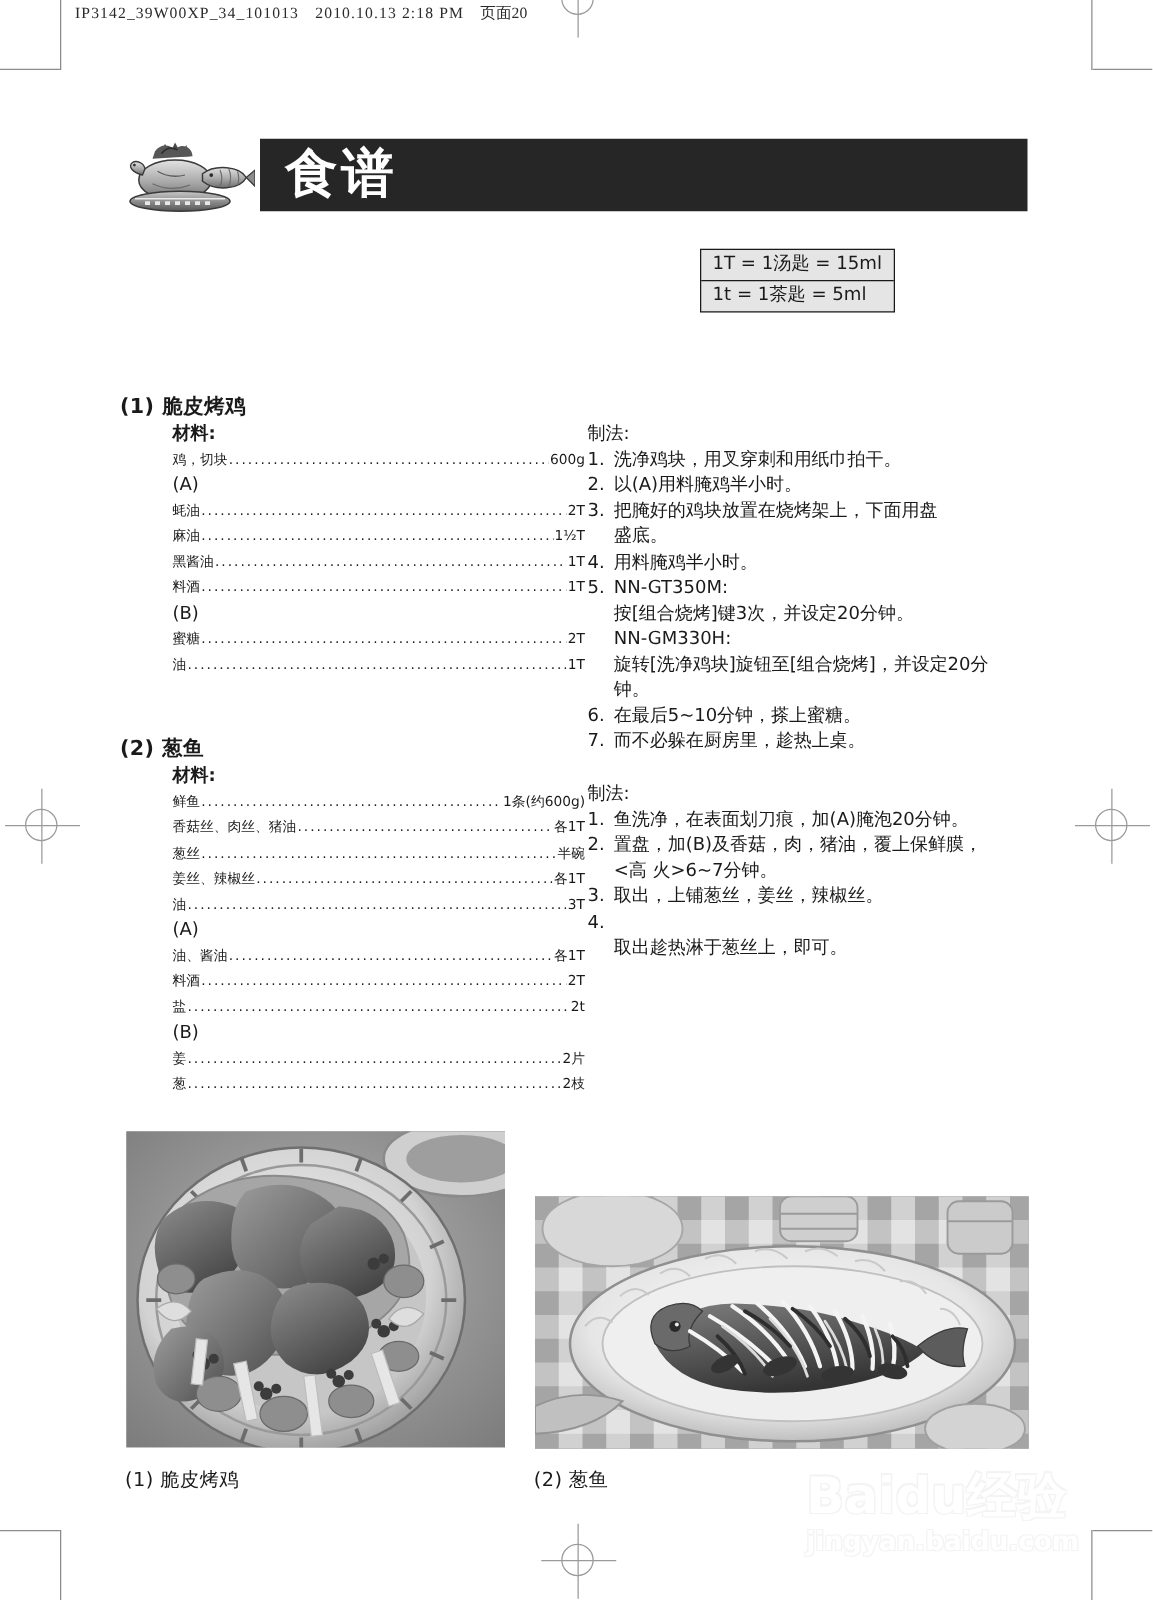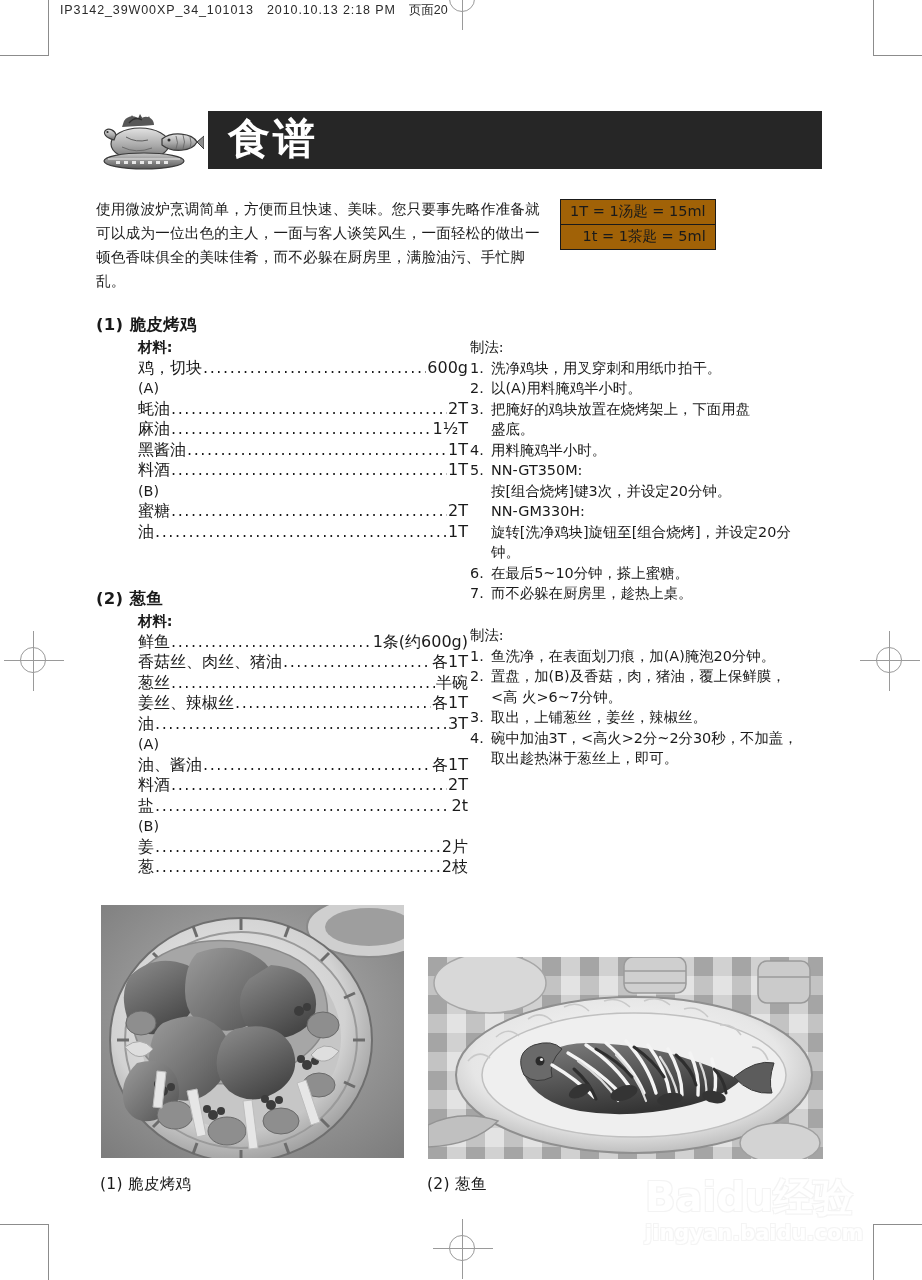--- a/index.html
+++ b/index.html
@@ -49,21 +49,21 @@
     height: 1px;
     width: 60px;
     margin-top: -0.5px;
   }
 
   
   .file-header {
     position: absolute;
     left: 60px;
     top: 2px;
-    font-family: Liberation Sans, sans-serif;
+    font-family: Liberation Serif, serif;
     font-size: 12.5px;
     letter-spacing: 0.9px;
     color: #2a2a2a;
     white-space: nowrap;
   }
   .file-header .seg { margin-right: 13px; }
   .file-header .pg { letter-spacing: 0px; }
 
   
   .page {
@@ -120,31 +120,30 @@
     line-height: 24px;
     letter-spacing: 0.2px;
   }
 
   
   .conv-table {
     position: absolute;
     left: 560px;
     top: 168px;
     border: 1.5px solid #1a1a1a;
-    background: #a16207;
+    background: #e5e5e5;
   }
   .conv-row {
     padding: 2px 9px 3px 9px;
     font-size: 14.5px;
     line-height: 19px;
     white-space: nowrap;
   }
   .conv-row + .conv-row {
     border-top: 1.5px solid #1a1a1a;
-    text-align: right;
   }
 
   
   .recipe { position: absolute; }
   .recipe-title {
     font-size: 16.5px;
     font-weight: bold;
     margin: 0 0 1px 0;
     letter-spacing: 0.3px;
   }
@@ -168,21 +167,21 @@
     font-weight: bold;
     line-height: 20.5px;
   }
   .grp-label {
     font-size: 14.4px;
     line-height: 20.5px;
   }
   .ing-line {
     display: flex;
     align-items: center;
-    font-size: 16px;
+    font-size: 11px;
     line-height: 20.5px;
     white-space: nowrap;
   }
   .ing-name { flex: 0 0 auto; }
   .ing-dots {
     flex: 1 1 auto;
     overflow: hidden;
     white-space: nowrap;
     margin: 0 1px;
     letter-spacing: 1.6px;
@@ -328,21 +327,20 @@
             <rect x="60" y="52" width="4" height="3"></rect>
           <rect x="68" y="52" width="4" height="3"></rect>
         </g>
       </svg>
     </div>
     <div class="title-bar">
       <div class="title-text">食谱</div>
     </div>
   </div>
 
-  <div class="intro">使用微波炉烹调简单，方便而且快速、美味。您只要事先略作准备就可以成为一位出色的主人，一面与客人谈笑风生，一面轻松的做出一顿色香味俱全的美味佳肴，而不必躲在厨房里，满脸油污、手忙脚乱。</div>
 
   <div class="conv-table">
     <div class="conv-row">1T = 1汤匙 = 15ml</div>
     <div class="conv-row">1t = 1茶匙 = 5ml</div>
   </div>
 
   <div class="recipe" style="left:96px; top:283px; width:746px;">
     <div class="recipe-title">(1) 脆皮烤鸡</div>
     <div class="recipe-cols" style="height:230px;">
 
@@ -515,21 +513,21 @@
             <span>&lt;高 火&gt;6~7分钟。</span>
           </span>
         </div>
         <div class="step">
           <span class="step-num">3.</span>
           <span class="step-body">取出，上铺葱丝，姜丝，辣椒丝。</span>
         </div>
         <div class="step">
           <span class="step-num">4.</span>
           <span class="step-body">
-            <span>碗中加油3T，&lt;高火&gt;2分~2分30秒，不加盖，</span><br>
+            <br>
             <span>取出趁热淋于葱丝上，即可。</span>
           </span>
         </div>
       </div>
     </div>
   </div>
 
   <div class="photo" style="left:101px; top:874px; width:303px; height:253px;">
     <svg viewBox="0 0 303 253" width="303" height="253" preserveAspectRatio="none" aria-hidden="true">
       <defs>

